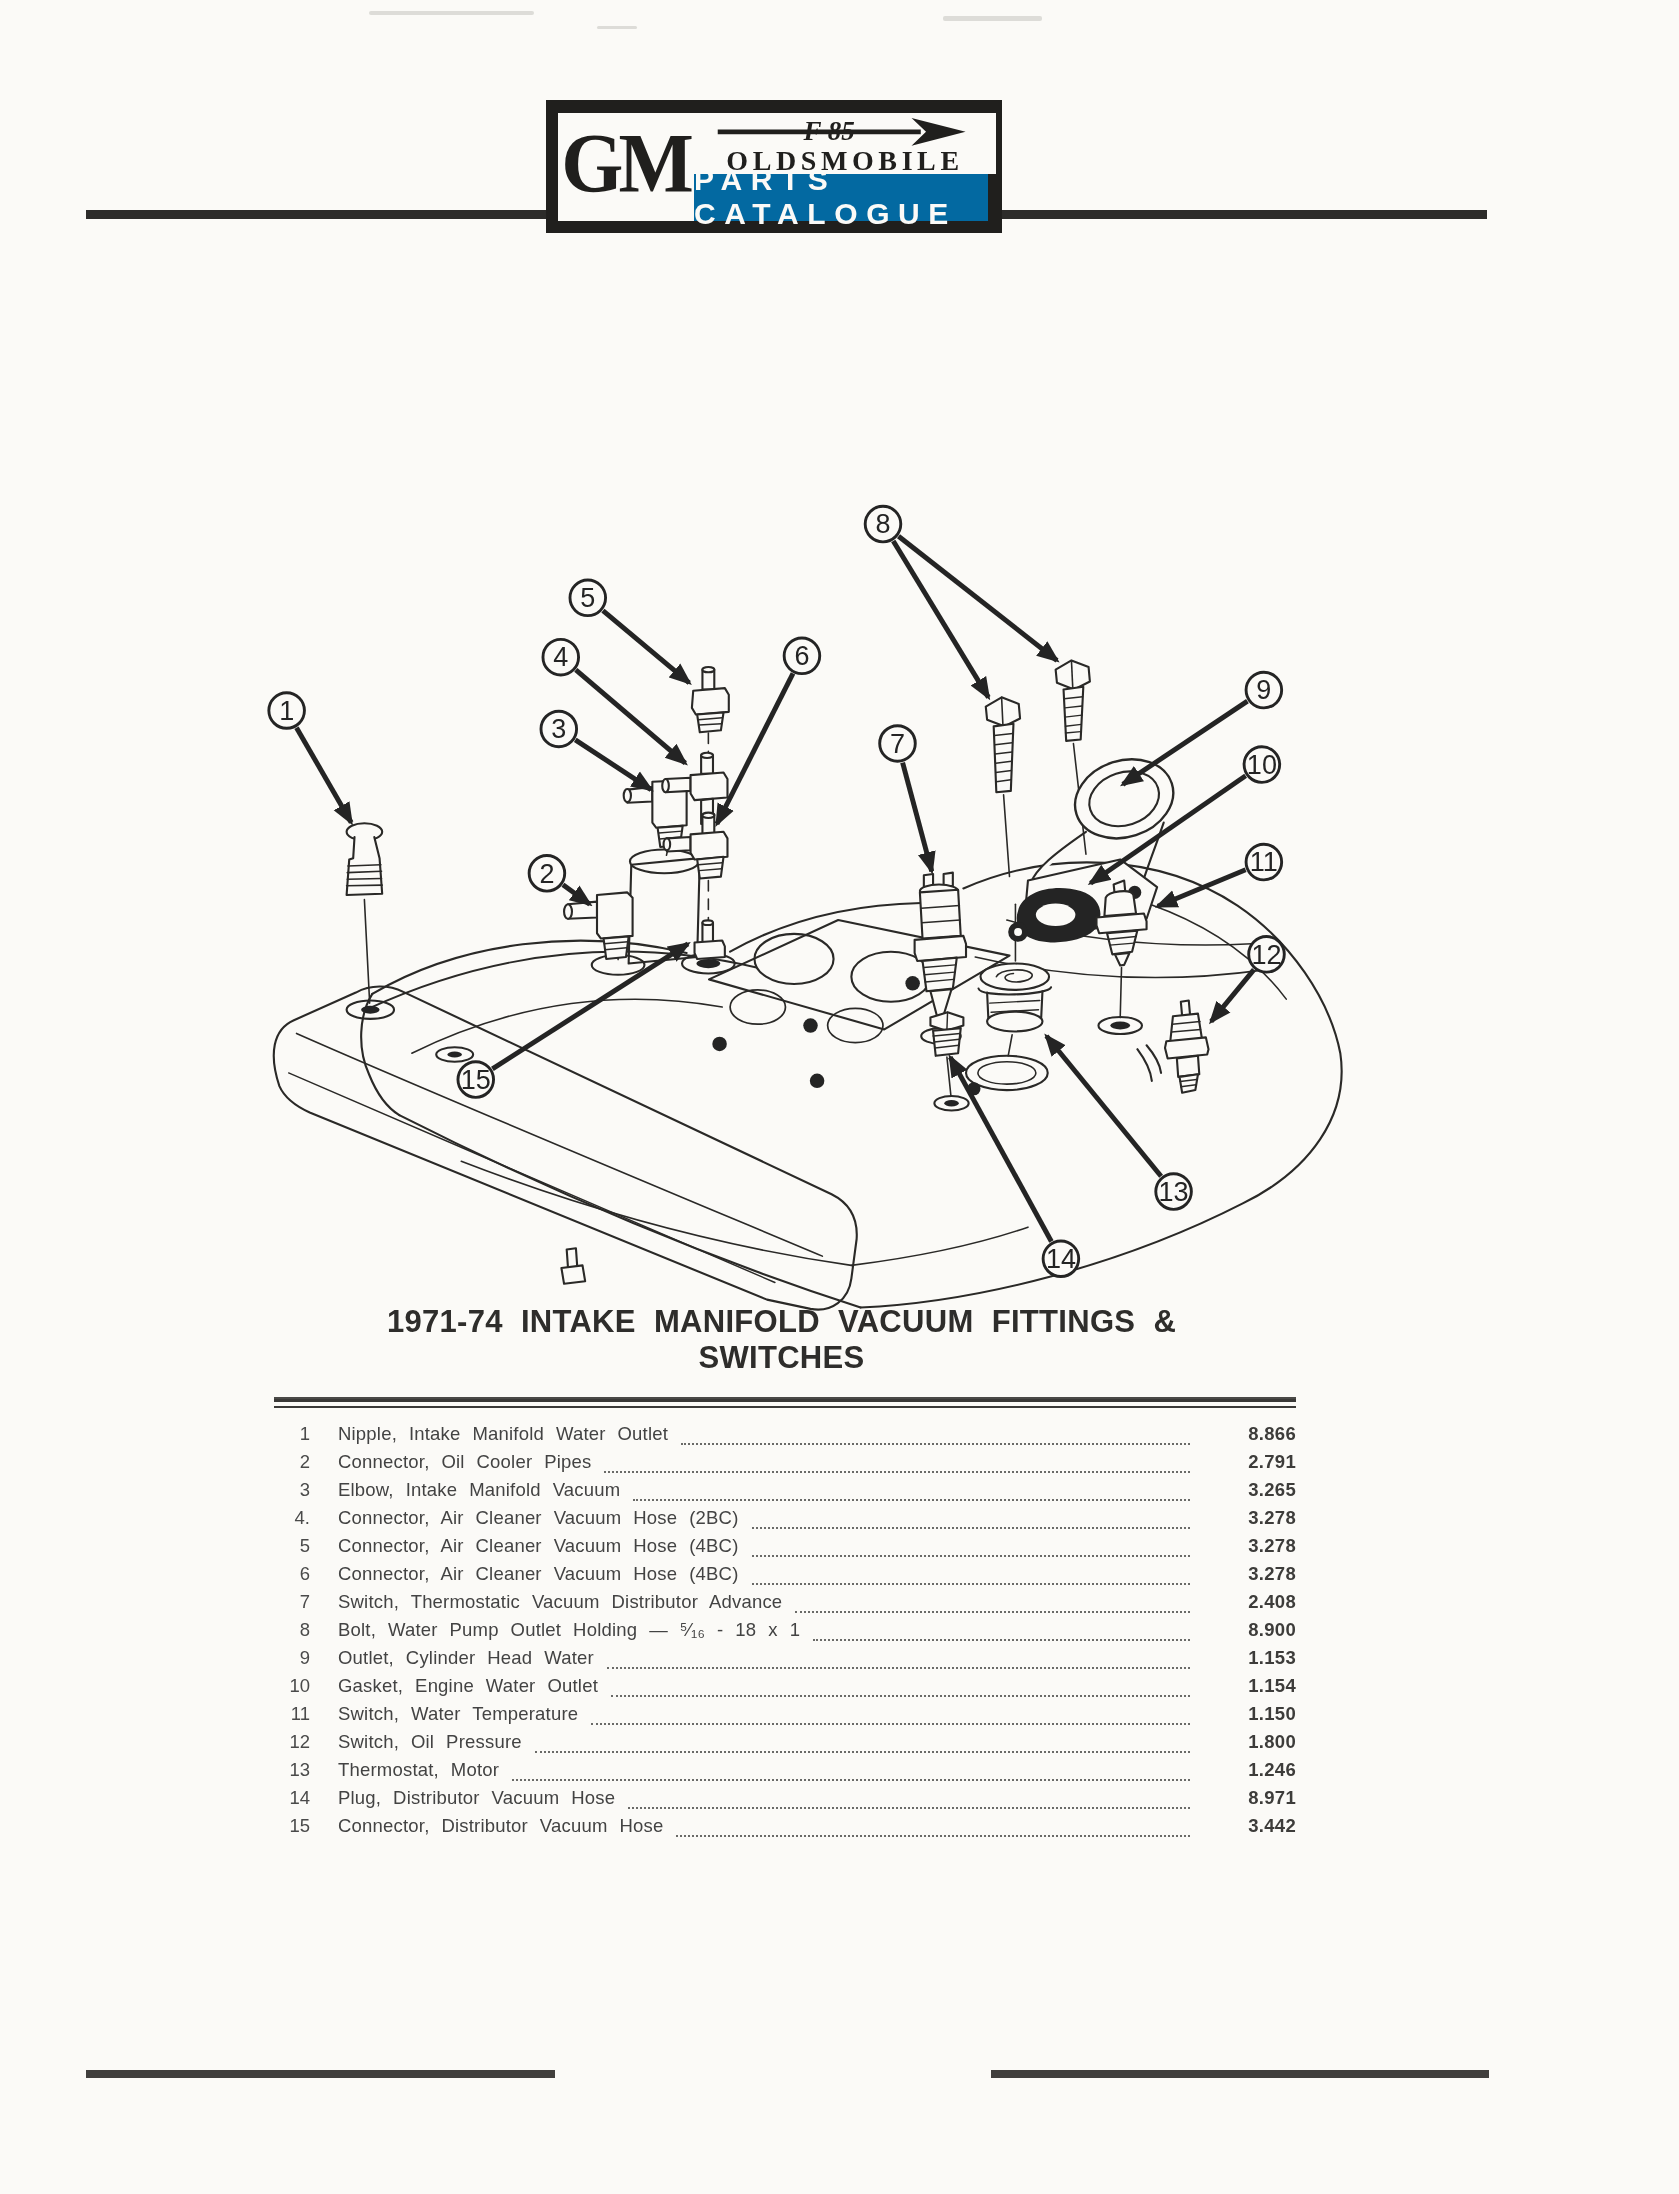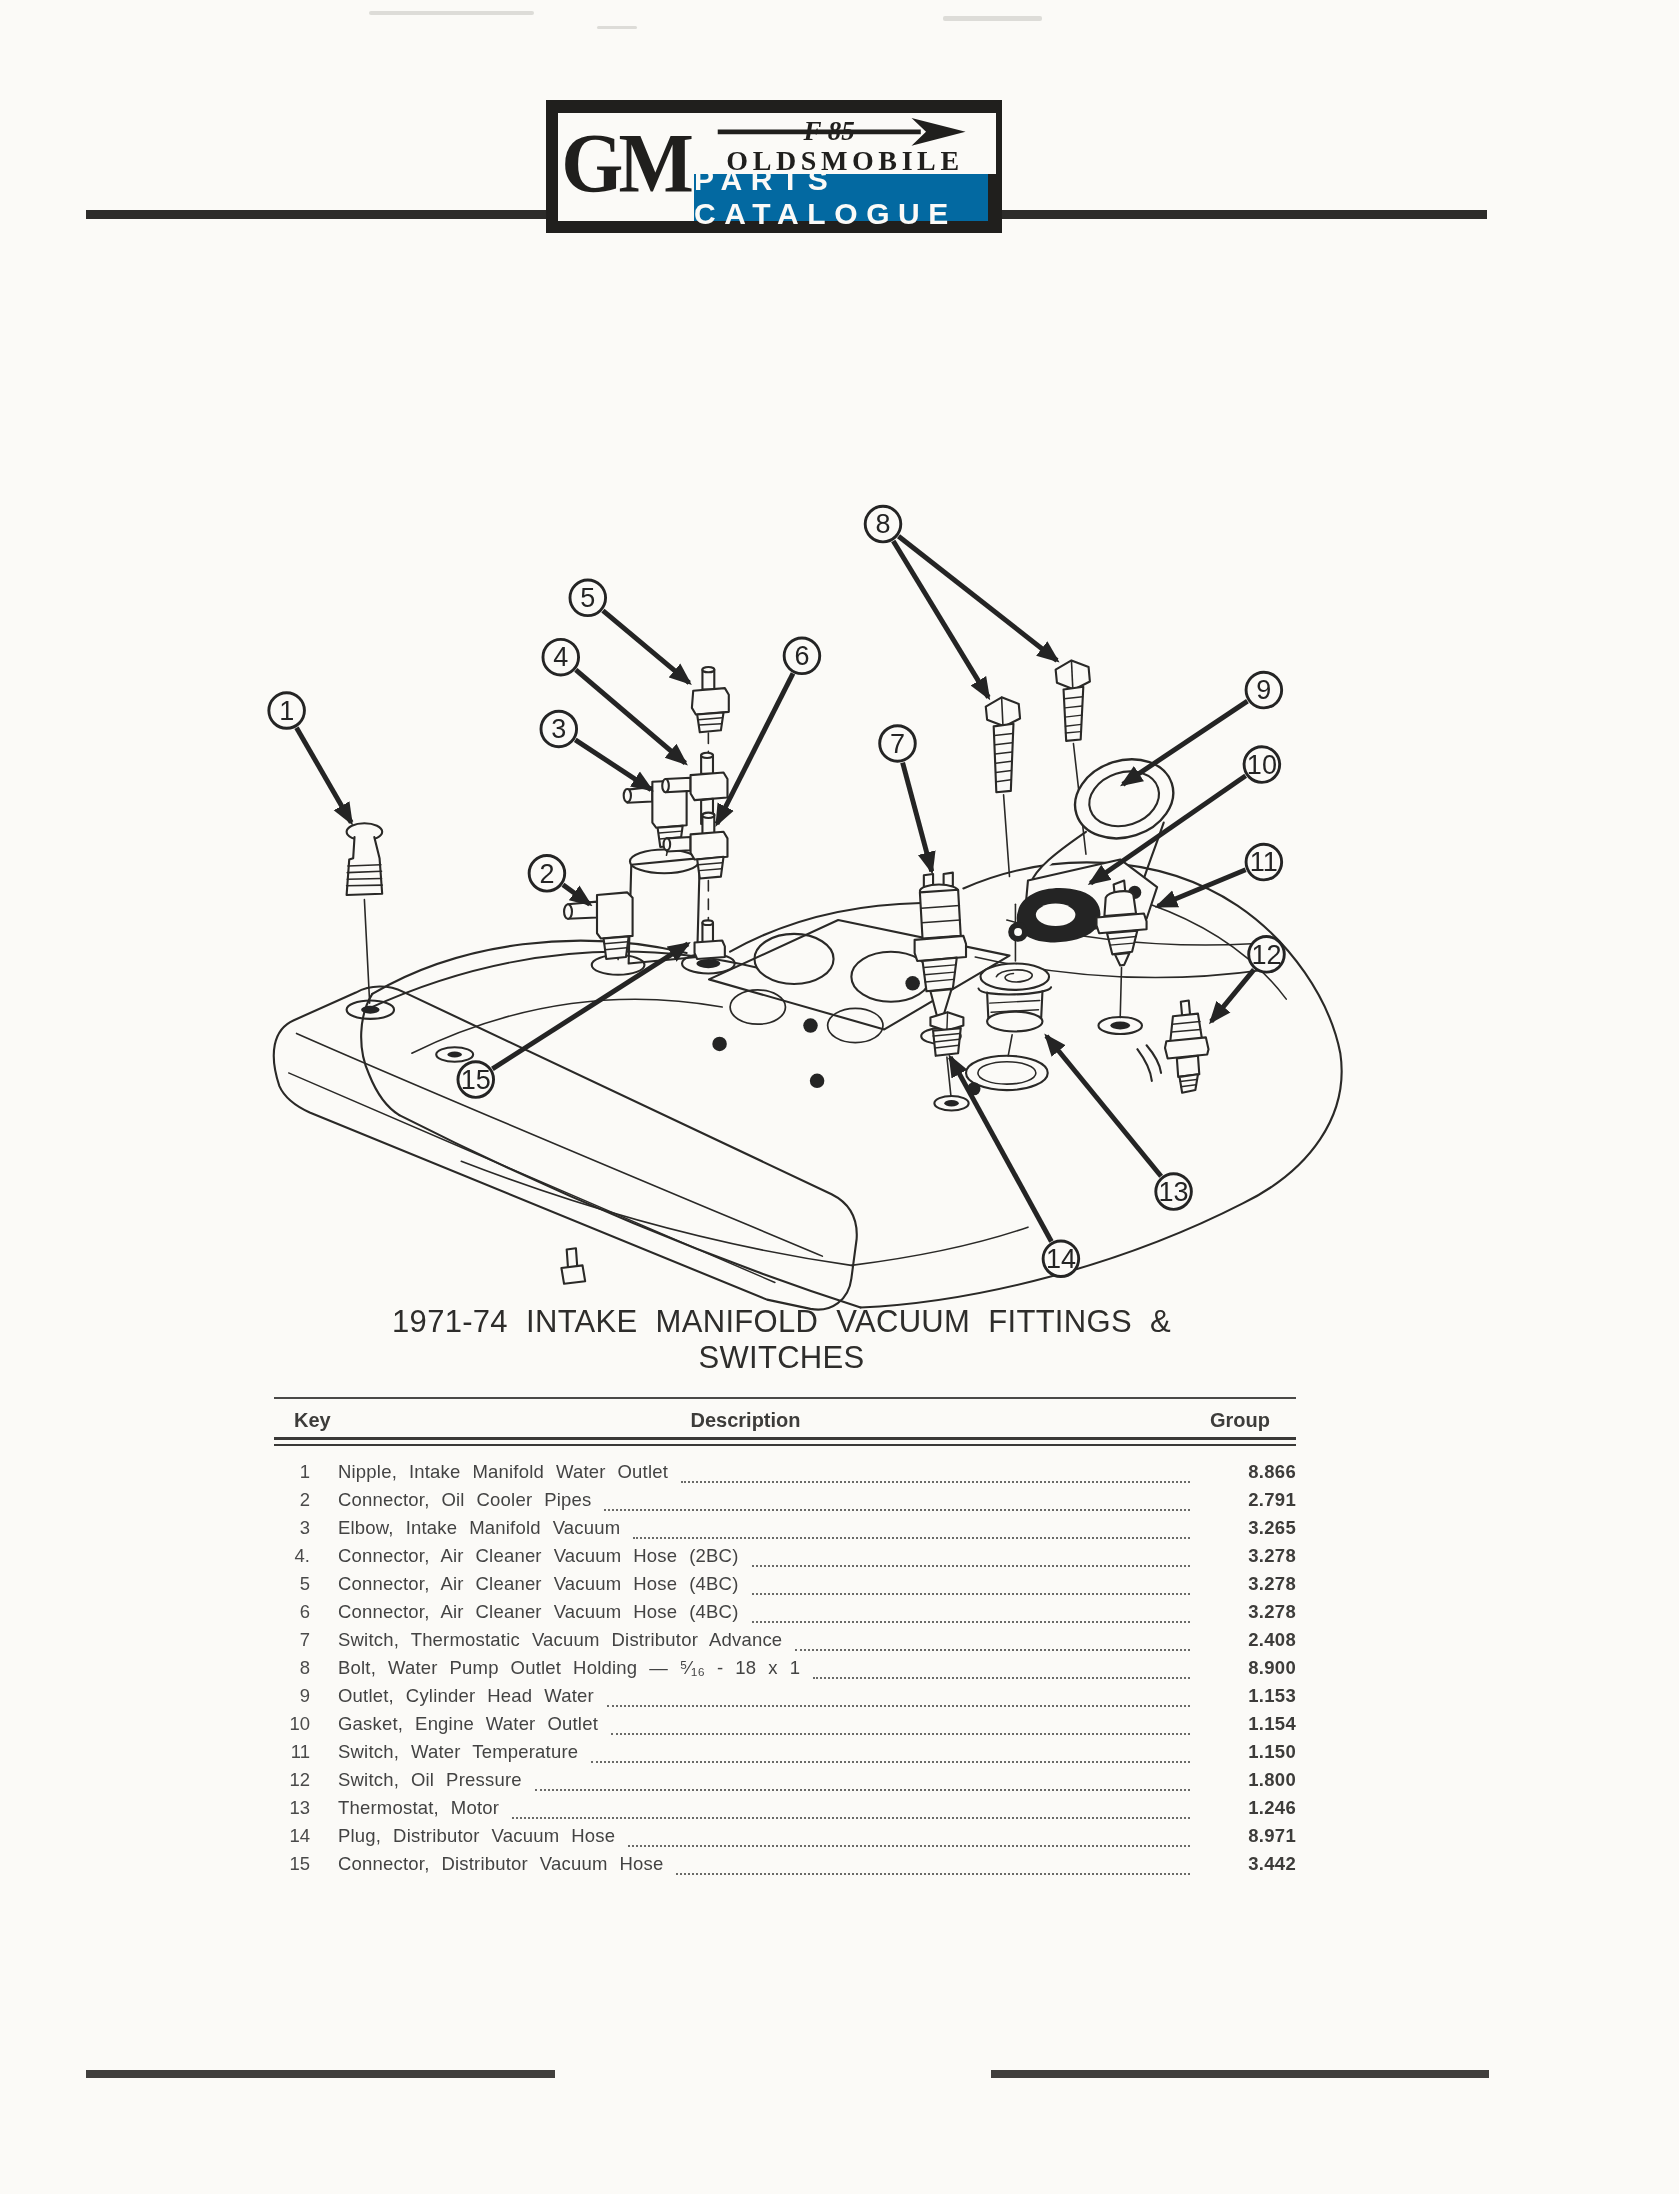--- a/index.html
+++ b/index.html
@@ -27,21 +27,21 @@
         font-size:30px;font-weight:700;letter-spacing:8.6px;word-spacing:16px;}
 
   
   .diagram{position:absolute;left:0;top:0;width:1679px;height:2194px;}
   .callout-circle{fill:#fbfaf7;stroke:#242424;stroke-width:4.4;}
   .callout-num{font:400 41px "Liberation Sans","DejaVu Sans",sans-serif;fill:#242424;text-anchor:middle;}
   .callout-arrow{stroke:#242424;stroke-width:7.5;}
 
   
   .fig-title{position:absolute;left:310px;top:1304px;width:943px;text-align:center;
-             font-size:31px;font-weight:400;letter-spacing:0.3px;word-spacing:9.2px;color:#2e2d2b;}
+             font-size:31px;font-weight:700;letter-spacing:0.3px;word-spacing:9.2px;color:#2e2d2b;}
 
   
   .parts-table{position:absolute;left:274px;top:1397px;width:1022px;color:#454545;}
   .tbl-topline{height:0;border-top:2px solid #4a4947;}
   .tbl-head{position:relative;height:38px;font-size:20px;font-weight:700;color:#3d3c3a;}
   .th-key{position:absolute;left:20px;bottom:5.3px;}
   .th-desc{position:absolute;left:0;width:943px;text-align:center;bottom:5.3px;}
   .th-group{position:absolute;right:26px;bottom:5.3px;}
   .tbl-dblrule{height:4px;border-top:3.3px solid #3a3937;border-bottom:2px solid #3a3937;}
   .tbl-rows{padding-top:14.5px;}
@@ -383,25 +383,20 @@
           <circle cx="722" cy="1638" r="27" class="callout-circle"></circle>
           <text x="722" y="1652" class="callout-num">15</text>
         </g>
       </g>
   </svg>
 
   <div class="fig-title">1971-74 INTAKE MANIFOLD VACUUM FITTINGS &amp; SWITCHES</div>
 
   <div class="parts-table">
     <div class="tbl-topline"></div>
-    <div class="tbl-head">
-      <span class="th-key">Key</span>
-      <span class="th-desc">Description</span>
-      <span class="th-group">Group</span>
-    </div>
     <div class="tbl-dblrule"></div>
     <div class="tbl-rows">
   <div class="trow">
     <span class="tkey">1</span>
     <span class="tdesc">Nipple, Intake Manifold Water Outlet</span>
     <span class="tlead"></span>
     <span class="tgroup">8.866</span>
   </div>
 
   <div class="trow">

